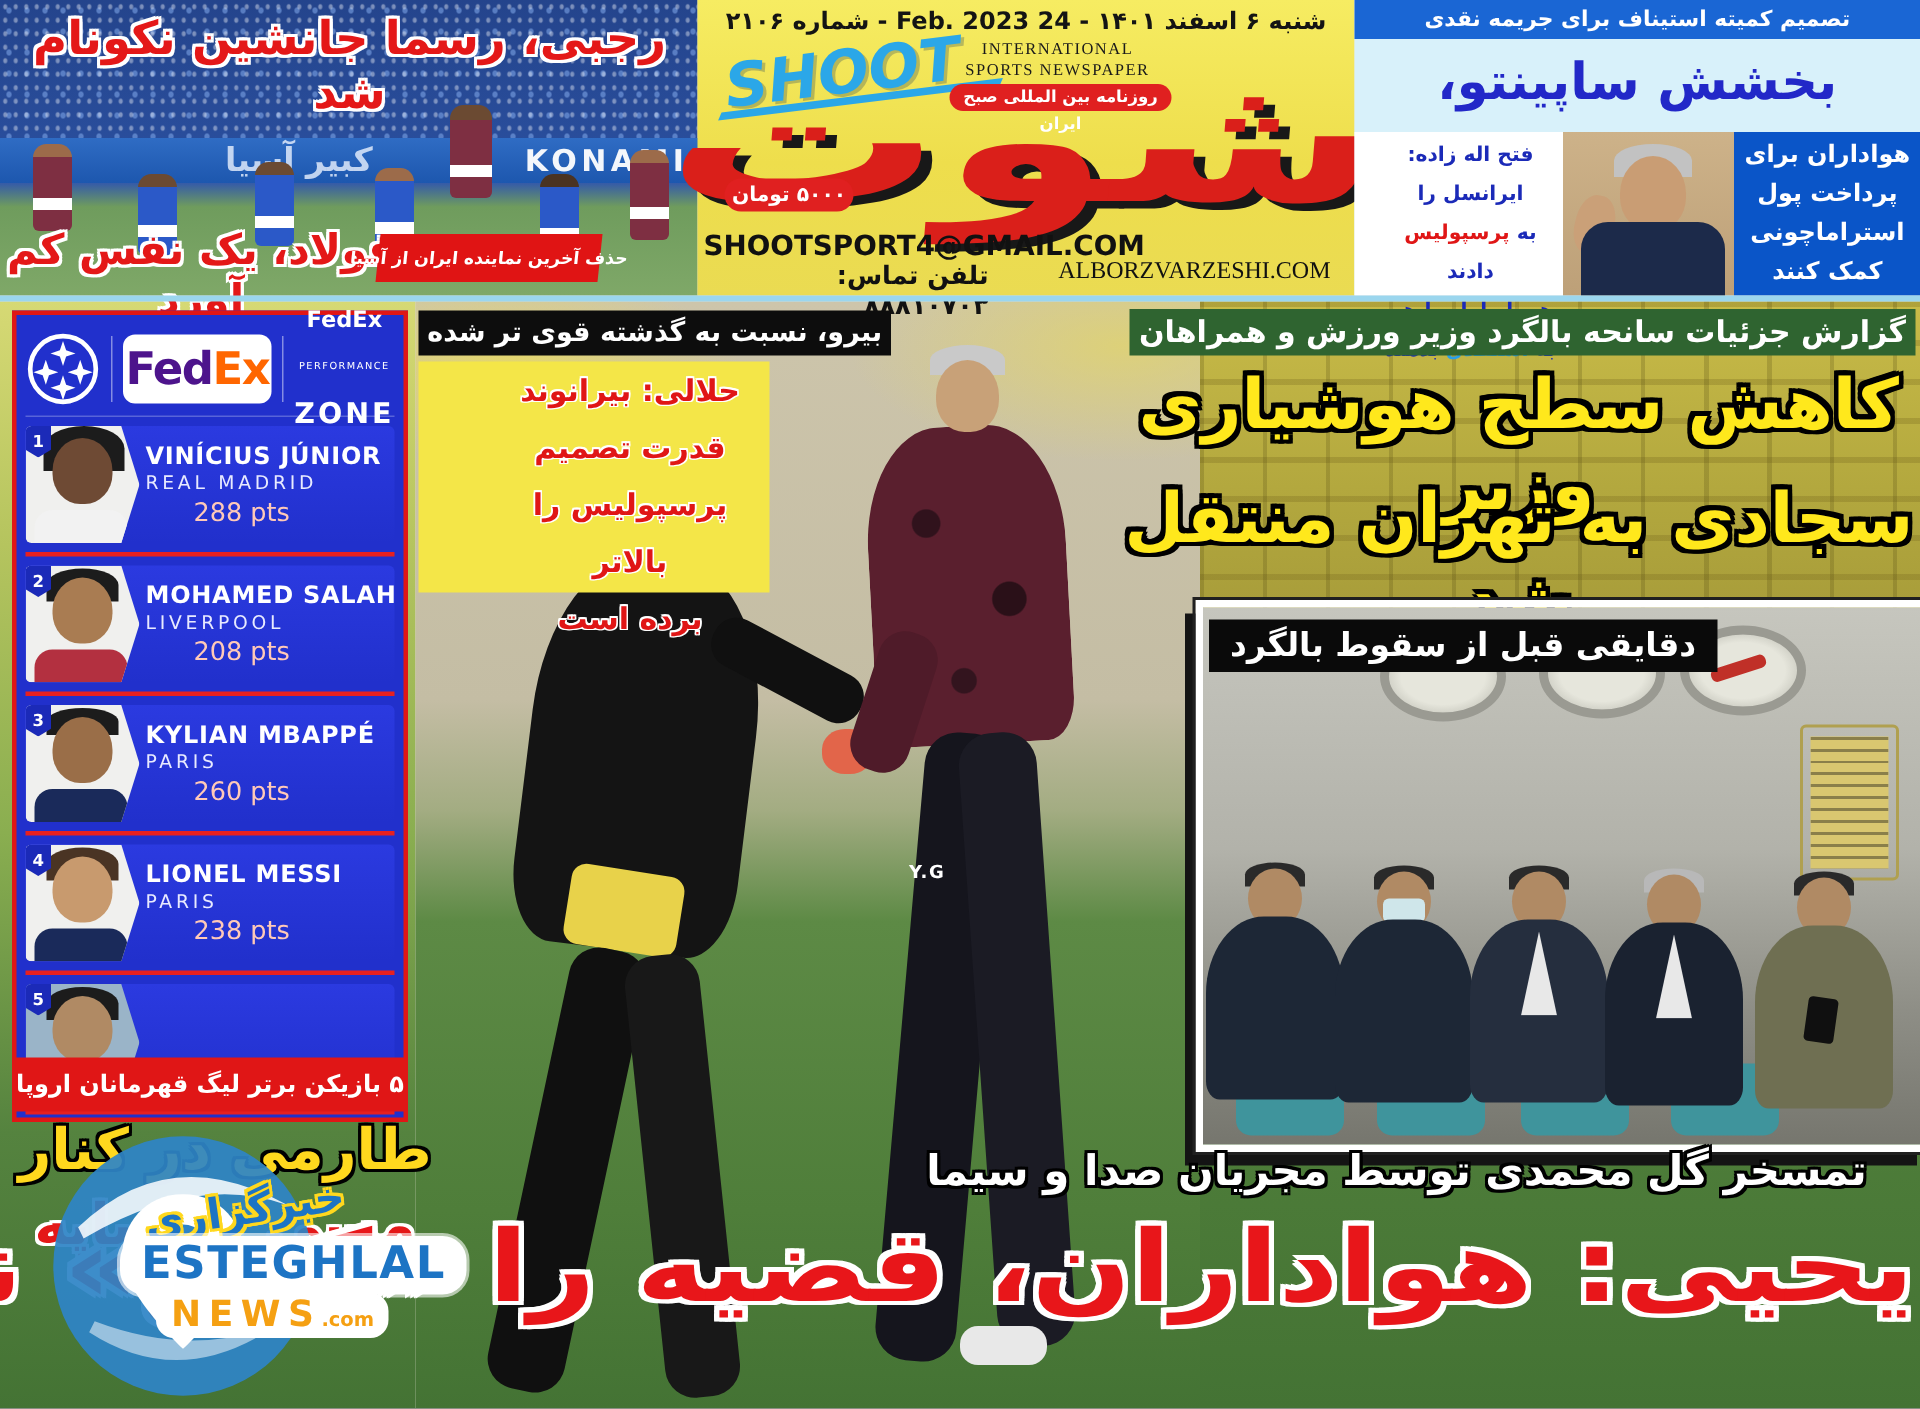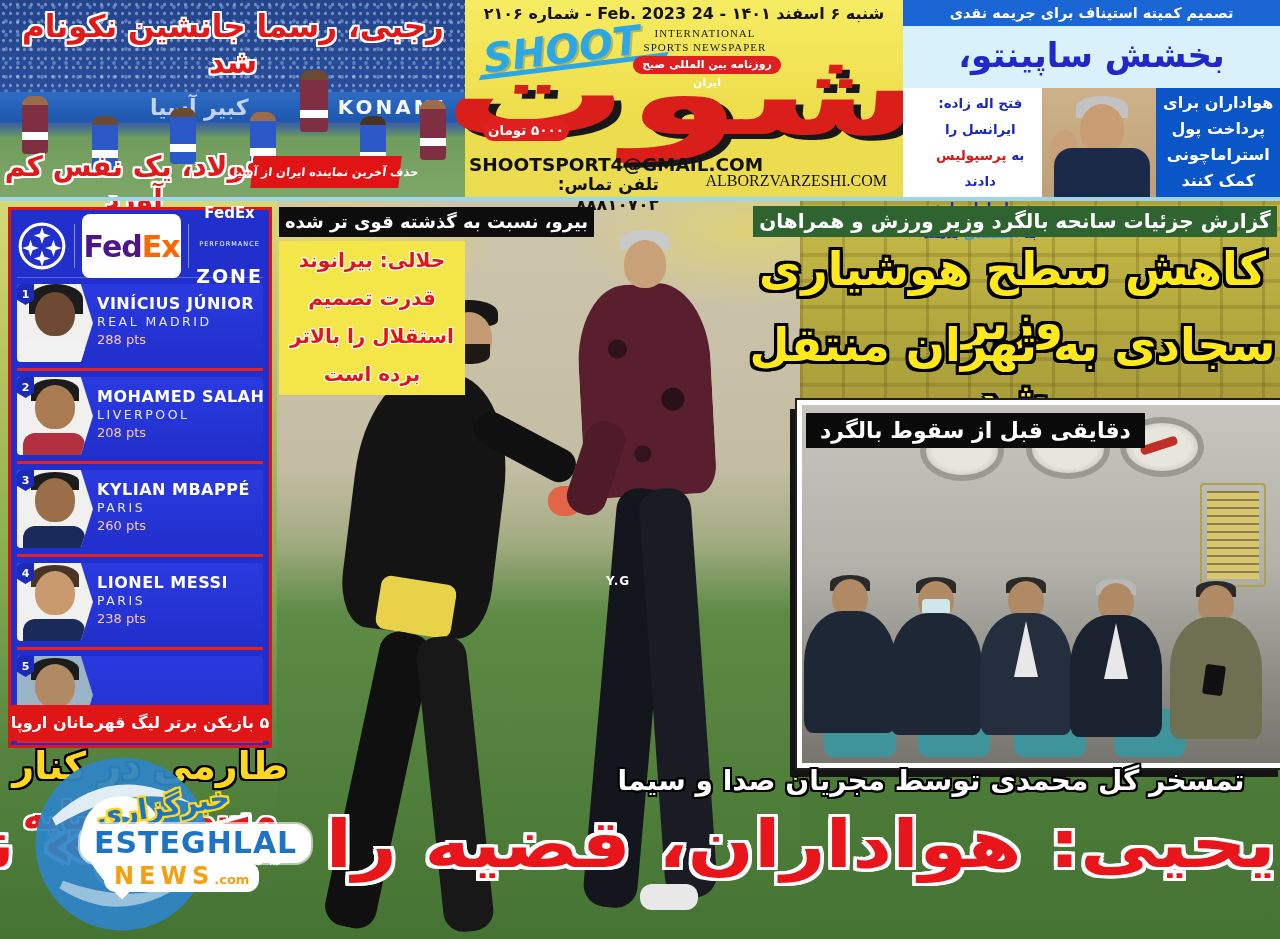--- a/index.html
+++ b/index.html
@@ -16,21 +16,21 @@
   .ow3{text-shadow:-3px -3px 0 #fff,3px -3px 0 #fff,-3px 3px 0 #fff,3px 3px 0 #fff,-3px 0 0 #fff,3px 0 0 #fff,0 -3px 0 #fff,0 3px 0 #fff,-2px -3px 0 #fff,2px 3px 0 #fff,3px -2px 0 #fff,-3px 2px 0 #fff;}
   .ob2{text-shadow:-2px -2px 0 #000,2px -2px 0 #000,-2px 2px 0 #000,2px 2px 0 #000,-2px 0 0 #000,2px 0 0 #000,0 -2px 0 #000,0 2px 0 #000;}
   .ob3{text-shadow:-3px -3px 0 #000,3px -3px 0 #000,-3px 3px 0 #000,3px 3px 0 #000,-3px 0 0 #000,3px 0 0 #000,0 -3px 0 #000,0 3px 0 #000,-2px -3px 0 #000,2px 3px 0 #000;}
   .oy2{text-shadow:-2px -2px 0 #ffd81e,2px -2px 0 #ffd81e,-2px 2px 0 #ffd81e,2px 2px 0 #ffd81e,-2px 0 0 #ffd81e,2px 0 0 #ffd81e,0 -2px 0 #ffd81e,0 2px 0 #ffd81e;}
 
   
   .tl-photo{left:0;top:0;width:465px;height:197px;background:linear-gradient(180deg,#24448c 0,#2a4f9e 55%,#355ba8 62%,#6f9c5d 70%,#7fa868 100%);z-index:2;}
   .tl-crowd{left:0;top:0;width:465px;height:118px;
     background-image:radial-gradient(rgba(255,255,255,.4) 1px,transparent 1.7px),radial-gradient(rgba(130,170,235,.55) 1.3px,transparent 2.2px);
     background-size:7px 9px,12px 14px;}
-  .tl-board{left:0;top:92px;width:465px;height:30px;background:linear-gradient(180deg,#2f6cc4,#1d57ae);display:flex;align-items:center;}
+  .tl-board{left:0;top:92px;width:465px;height:30px;background:linear-gradient(180deg,#2f6cc4,#1d57ae);display:flex;align-items:center;padding-left:12px;}
   .tl-board-brand{position:absolute;right:18px;color:#fff;font-weight:bold;font-size:20px;letter-spacing:3px;opacity:.95;}
   .tl-board-txt{position:absolute;left:150px;color:#eaf2ff;font-weight:bold;font-size:22px;opacity:.8;}
   .pl{position:absolute;border-radius:9px 9px 4px 4px;}
   .tl-headline{left:8px;top:8px;width:450px;font-size:31px;color:#e41818;z-index:3;}
   .tl-sub{left:0;top:150px;width:268px;font-size:28px;color:#e41818;z-index:3;}
   .tl-ribbon{left:252px;top:156px;width:148px;height:32px;background:#e01414;transform:skewX(-6deg);
     display:flex;align-items:center;justify-content:center;z-index:3;}
   .tl-ribbon span{color:#fff;font-weight:bold;font-size:11.5px;white-space:nowrap;}
 
   
@@ -75,45 +75,45 @@
     background:repeating-linear-gradient(90deg,rgba(90,80,20,.25) 0 3px,transparent 3px 42px),
                repeating-linear-gradient(180deg,rgba(120,105,30,.3) 0 4px,transparent 4px 26px),
                linear-gradient(180deg,#c8bb48 0,#b3a83e 60%,#a89d3a 100%);}
   .bg-right-bottom{left:800px;top:407px;width:480px;height:532px;background:linear-gradient(180deg,#5d8a45 0,#4f7e3a 60%,#447334 100%);z-index:1;}
 
   
   .ucl-panel{left:8px;top:207px;width:264px;background:#2130cc;border:3px solid #e01616;box-sizing:border-box;padding:5px 6px 2px 6px;z-index:3;}
   .ucl-header{display:flex;align-items:center;height:62px;border-bottom:1px solid rgba(255,255,255,.25);}
   .ucl-ball{width:50px;height:50px;flex:0 0 50px;}
   .ucl-div{width:1px;height:44px;background:rgba(255,255,255,.45);margin:0 7px;}
-  .fedex-box{width:100px;height:64px;background:#fff;border-radius:8px;display:flex;align-items:center;justify-content:center;font-weight:bold;font-size:30px;letter-spacing:-1px;}
+  .fedex-box{width:100px;height:46px;background:#fff;border-radius:8px;display:flex;align-items:center;justify-content:center;font-weight:bold;font-size:30px;letter-spacing:-1px;}
   .fedex-box .fed{color:#4d148c;}
   .fedex-box .ex{color:#ff6600;}
   .zone{flex:1;text-align:center;color:#fff;line-height:1;}
   .zone-brand{font-size:15px;font-weight:bold;}
   .zone-sub{font-size:6.5px;letter-spacing:1px;margin:20px 0;}
   .zone-title{font-size:19px;font-weight:bold;letter-spacing:2px;}
   .p-card{position:relative;display:flex;height:78px;margin-top:6px;background:linear-gradient(180deg,#2b3ae0,#2130cc);border-radius:4px;overflow:hidden;}
   .p-photo{position:relative;flex:0 0 76px;background:#f0f0ee;clip-path:polygon(0 0,84% 0,100% 50%,84% 100%,0 100%);}
   .p-rank{position:absolute;left:0;top:0;width:17px;height:21px;background:#1b2ab8;color:#fff;font-size:11px;font-weight:bold;text-align:center;line-height:21px;clip-path:polygon(0 0,100% 0,100% 75%,50% 100%,0 75%);z-index:2;}
   .p-face{position:absolute;left:18px;top:8px;width:40px;height:44px;border-radius:50% 50% 46% 46%;background:#c89a6e;}
   .p-hair{position:absolute;left:14px;top:2px;width:48px;height:22px;border-radius:50% 50% 0 0;background:#1c1c1c;}
   .p-body{position:absolute;left:6px;bottom:0;width:62px;height:22px;border-radius:12px 12px 0 0;background:#e8e8e8;}
   .p-info{flex:1;color:#fff;padding:10px 10px 0 4px;line-height:1.25;}
   .p-name{font-size:16px;font-weight:bold;letter-spacing:.5px;white-space:nowrap;}
   .p-club{font-size:12.5px;letter-spacing:2.5px;color:#e8eaff;}
-  .p-pts{font-size:13px;color:#ffc9b8;margin-top:2px;}
+  .p-pts{font-size:17px;color:#ffc9b8;margin-top:2px;margin-left:32px;}
   .p-sep{height:3px;background:#e82020;margin-top:6px;}
   .ucl-caption{left:8px;top:705px;width:264px;height:36px;background:#e01616;color:#fff;font-weight:bold;font-size:16px;line-height:36px;z-index:3;}
   .taremi1{left:0;top:744px;width:300px;font-size:38px;font-weight:bold;color:#ffd81e;z-index:5;}
   .taremi2{left:0;top:794px;width:300px;font-size:38px;font-weight:bold;color:#e41818;z-index:4;}
 
   
   .beiro-strip{left:279px;top:207px;width:315px;height:30px;background:#0d0d0d;color:#fff;font-weight:bold;font-size:18px;line-height:30px;z-index:4;}
-  .halali-note{left:279px;top:241px;width:186px;height:154px;background:#f4e648;color:#e01616;font-weight:bold;font-size:20px;line-height:38px;text-align:center;direction:rtl;z-index:4;}
+  .halali-note{left:279px;top:241px;width:186px;height:154px;background:#f4e648;color:#e01616;font-weight:bold;font-size:20px;line-height:38px;text-align:center;direction:rtl;z-index:4;padding-left:48px;}
 
   
   .fig{z-index:2;}
   .gk-torso{left:352px;top:372px;width:150px;height:262px;background:#141414;border-radius:42% 42% 20% 20%;transform:rotate(7deg);}
   .gk-head{left:446px;top:312px;width:46px;height:52px;background:#c49a72;border-radius:50% 50% 45% 45%;}
   .gk-hair{left:440px;top:300px;width:58px;height:26px;background:#161616;border-radius:50% 50% 20% 20%;}
   .gk-beard{left:450px;top:344px;width:40px;height:20px;background:#201812;border-radius:0 0 45% 45%;}
   .gk-arm{left:470px;top:430px;width:110px;height:34px;background:#101010;border-radius:16px;transform:rotate(28deg);}
   .gk-glove{left:548px;top:486px;width:34px;height:30px;background:#e2654a;border-radius:45%;}
   .gk-bib{left:378px;top:580px;width:76px;height:54px;background:#e8d24a;border-radius:10px;transform:rotate(9deg);}
@@ -352,21 +352,21 @@
   </div>
 
   <div class="abs ucl-caption ctr rtl">۵ بازیکن برتر لیگ قهرمانان اروپا</div>
   <div class="abs taremi1 ctr rtl ob2">طارمی در کنار</div>
   <div class="abs taremi2 ctr rtl ow2">مسی و امباپه</div>
 
   <div class="abs beiro-strip ctr rtl">بیرو، نسبت به گذشته قوی تر شده است</div>
   <div class="abs halali-note ow1">
     <div>حلالی: بیرانوند</div>
     <div>قدرت تصمیم</div>
-    <div>استقلال را بالاتر</div>
+    <div>پرسپولیس را بالاتر</div>
     <div>برده است</div>
   </div>
 
   <div class="abs story-kicker ctr rtl">گزارش جزئیات سانحه بالگرد وزیر ورزش و همراهان</div>
   <div class="abs story-h1 ctr rtl ob3">کاهش سطح هوشیاری وزیر</div>
   <div class="abs story-h2 ctr rtl ob3">سجادی به تهران منتقل شد</div>
 
   <div class="abs heli">
     <div class="heli-cap rtl">دقایقی قبل از سقوط بالگرد</div>
     <div class="h-win" style="left:118px;top:16px;"></div>

